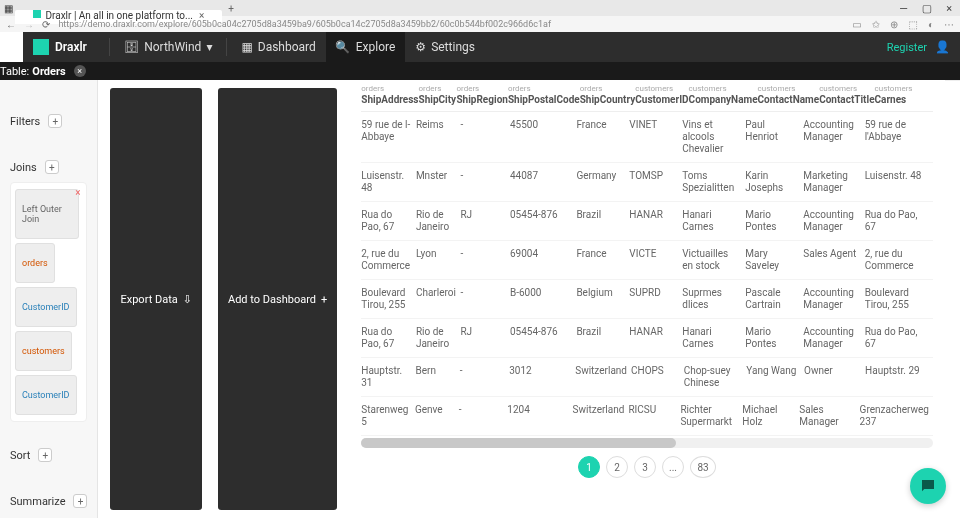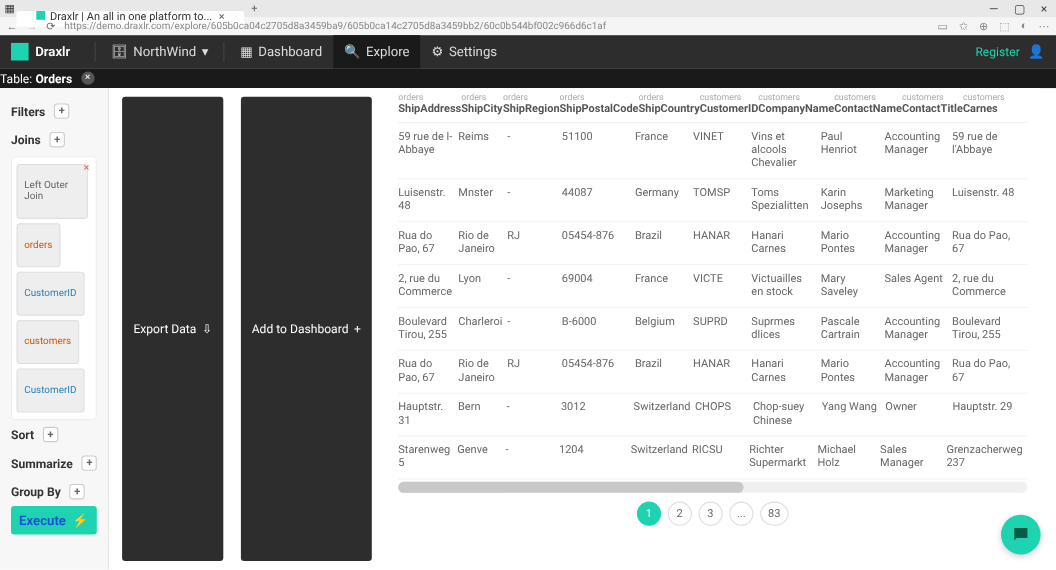--- a/index.html
+++ b/index.html
@@ -9,37 +9,37 @@
 .tab { background: #fff; height: 14px; display: flex; align-items: flex-start; padding: 0 18px; border-radius: 2px 2px 0 0; margin-left: 2px; margin-top: 17px; }
 .tab-favicon { width: 8px; height: 8px; background: #1dd3b0; margin-right: 4px; }
 .tab-close { margin-left: 6px; color: #666; }
 .newtab { margin-left: 6px; color: #666; }
 .win-controls { margin-left: auto; display: flex; gap: 14px; color: #444; font-size: 11px; padding-right: 4px;}
 
 .urlbar { height: 16px; background: #f5f5f5; display: flex; align-items: center; padding: 0 6px; font-size: 10px; gap: 8px; color: #666; }
 .url-text { font-size: 9px; color: #888; flex: 1; }
 .url-icons { display: flex; gap: 10px; color: #888; }
 
-.topnav { height: 30px; background: #2d2d2d; display: flex; align-items: center; color: #fff; font-size: 12px; }
+.topnav { height: 30px; background: #2d2d2d; display: flex; align-items: center; color: #fff; font-size: 12px; margin-left: 23px; }
 .logo-sq { width: 16px; height: 16px; background: #1dd3b0; margin: 0 6px 0 10px; }
 .brand { font-weight: 600; margin-right: 18px; }
 .nav-sep { width: 1px; height: 18px; background: #444; margin: 0 4px; }
 .nav-item { display: flex; align-items: center; gap: 5px; padding: 0 10px; height: 100%; color: #ddd; }
 .nav-item.active { background: #1a1a1a; }
 .register { margin-left: auto; color: #1dd3b0; font-size: 11px; padding: 0 8px;}
 .user-icon { color: #1dd3b0; margin-right: 10px; }
 
 .subbar { height: 18px; background: #1a1a1a; color: #fff; font-size: 11px; display: flex; align-items: center; }
 .subbar b { margin-left: 3px; }
 .sub-close { margin-left: 8px; width: 12px; height: 12px; border-radius: 50%; background: #555; color:#fff; display:inline-flex; align-items:center; justify-content:center; font-size:9px;}
 
 .layout { display: flex; height: calc(518px - 16px - 16px - 30px - 18px); }
 
 .sidebar { width: 238px; background: #f7f7f7; border-right: 1px solid #e5e5e5; padding: 8px 10px; display:flex; flex-direction:column; }
-.side-row { display: flex; align-items: center; font-size: 11px; color: #333; font-weight: 700; padding: 6px 0; }
+.side-row { display: flex; align-items: center; font-size: 11px; color: #333; font-weight: 400; padding: 6px 0; margin-top: 20px; }
 .plus { margin-left: 8px; width: 14px; height: 14px; border:1px solid #ccc; border-radius:3px; display:flex; align-items:center; justify-content:center; font-size:10px; color:#666; background:#fff;}
 .join-chip { background: #eee; border:1px solid #e0e0e0; border-radius: 3px; padding: 14px 6px; font-size: 9px; color:#666; display:inline-flex; align-items:center; margin: 2px 3px 2px 0;}
 .join-box { background:#fff; border:1px solid #eee; border-radius:4px; padding:4px; position:relative; margin-top:2px;}
 .join-x { position:absolute; right:6px; top:4px; color:#e66; font-size:10px;}
 .chip-a { color:#d35400;}
 .chip-b { color:#2980b9;}
 .saved-link { color:#1dd3b0; font-size:10px; text-align:center; margin-top:auto; padding:6px 0;}
 .exec-btn { background:#1dd3b0; color:#1d4ed8; border:none; border-radius:3px; height:26px; width:100%; font-size:12px; font-weight:600; display:flex; align-items:center; justify-content:center; gap:6px;}
 
 .main { flex:1; display:flex; flex-direction:row; background:#fff; }
@@ -231,21 +231,21 @@
             <div class="th c9">
               <span class="grp">customers</span>
               <span class="col">Carnes</span>
             </div>
           </div>
         <div id="tbody">
             <div class="tr">
               <div class="td c0">59 rue de l-Abbaye</div>
               <div class="td c1">Reims</div>
               <div class="td c2">-</div>
-              <div class="td c3">51100</div>
+              <div class="td c3">45500</div>
               <div class="td c4">France</div>
               <div class="td c5">VINET</div>
               <div class="td c6">Vins et alcools Chevalier</div>
               <div class="td c7">Paul Henriot</div>
               <div class="td c8">Accounting Manager</div>
               <div class="td c9">59 rue de l'Abbaye</div>
             </div>
             <div class="tr">
               <div class="td c0">Luisenstr. 48</div>
               <div class="td c1">Mnster</div>

